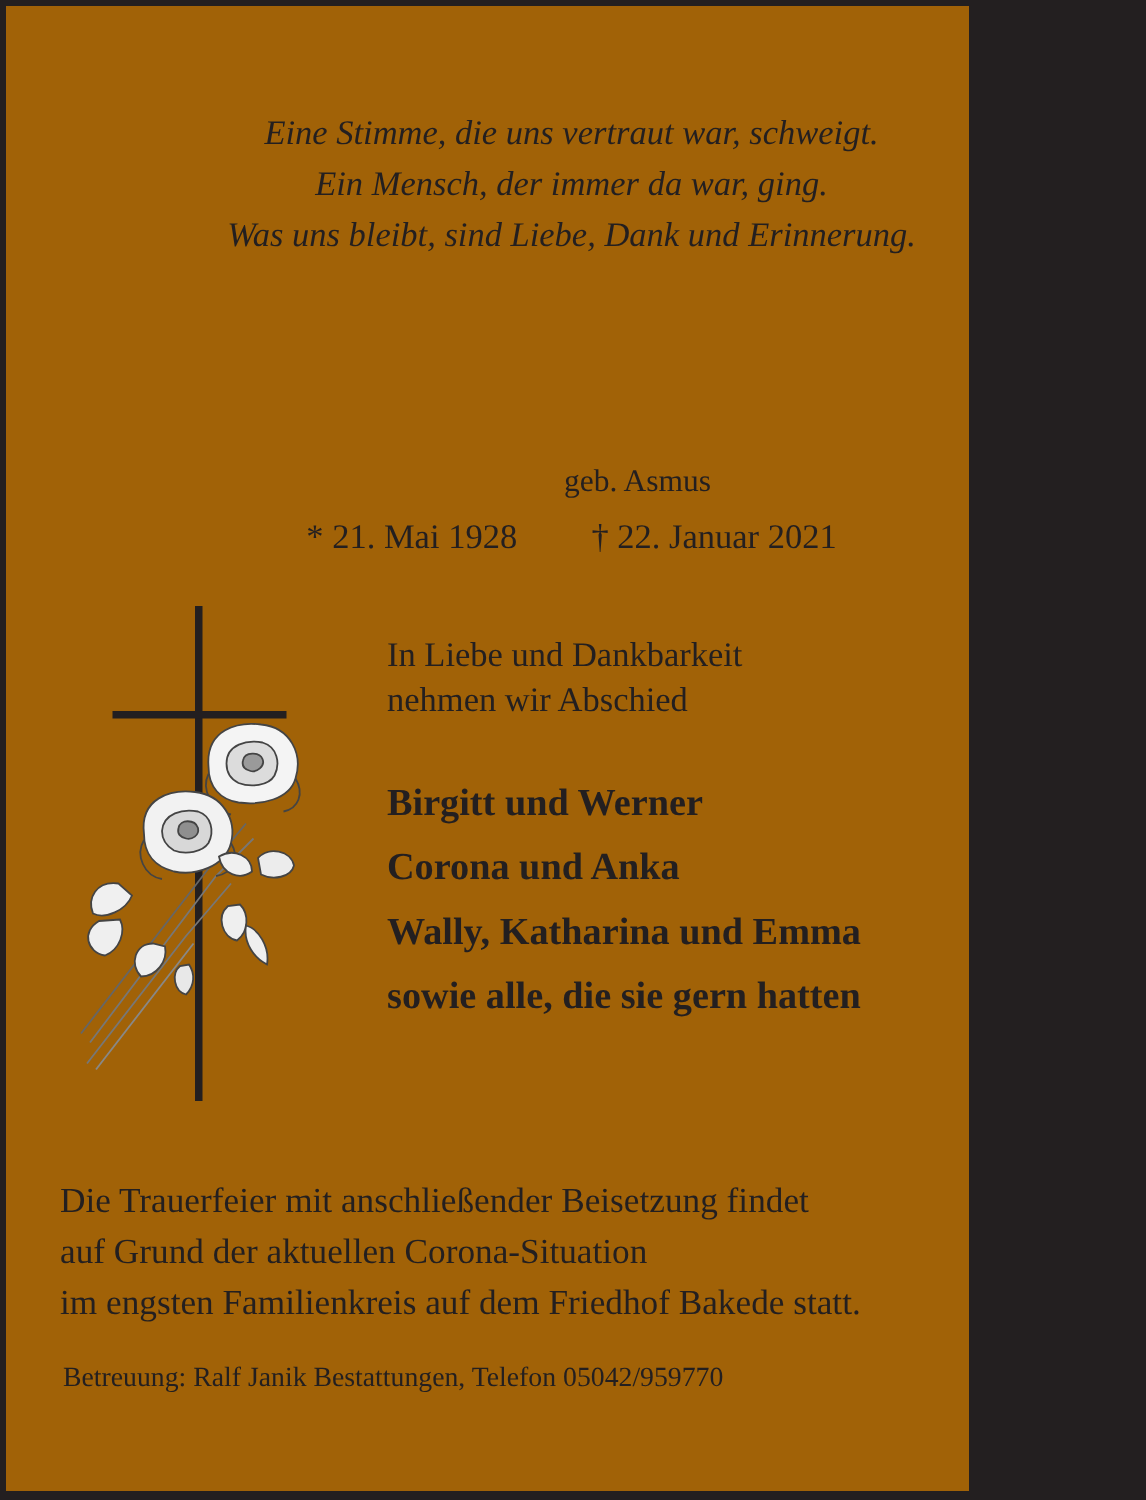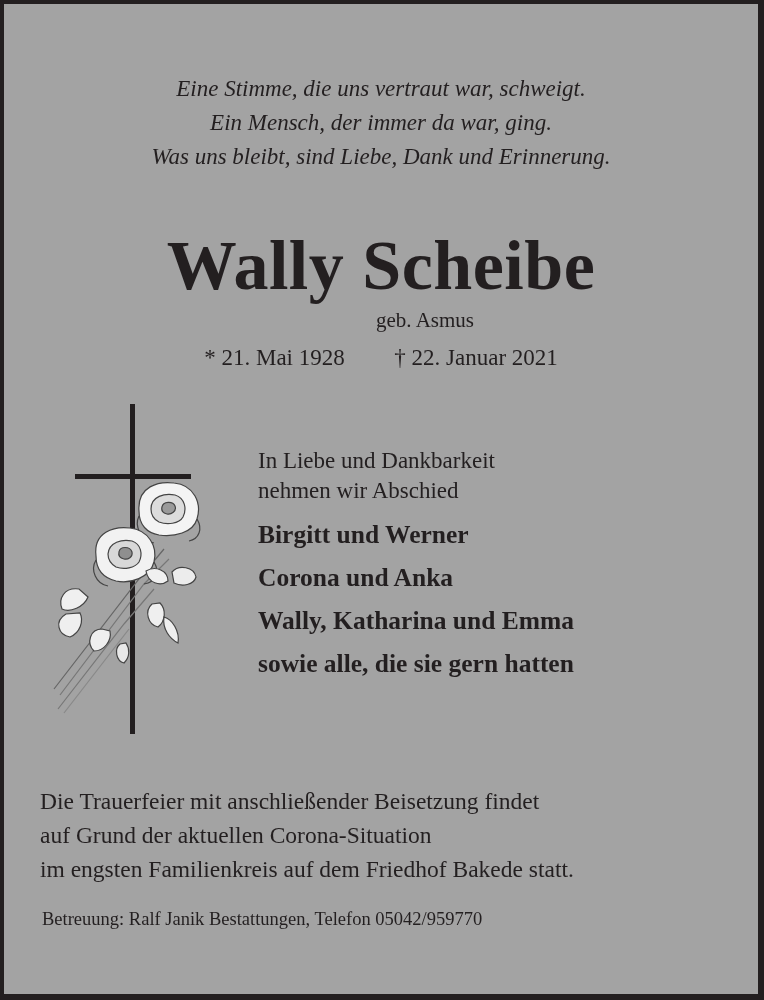--- a/index.html
+++ b/index.html
@@ -3,22 +3,22 @@
   <meta charset="utf-8">
   <style>
     html, body { margin: 0; padding: 0; }
     body {
       width: 764px; height: 1000px; position: relative; overflow: hidden;
       background: #231f20;
       font-family: "Liberation Serif", "DejaVu Serif", serif;
       color: #231f20;
     }
     .page {
-      position: absolute; left: 4px; top: 4px; width: 754px; height: 990px;
-      background: #a3a3a3;
+      position: absolute; left: 4px; top: 4px; width: 642px; height: 990px;
+      background: #a16207;
     }
     .abs { position: absolute; white-space: nowrap; }
     .center { left: 0; width: 754px; text-align: center; }
     .poem { font-style: italic; font-size: 23px; line-height: 34px; }
     .name { font-weight: bold; font-size: 70px; line-height: 70px; letter-spacing: 0.5px; }
     .maiden { font-size: 21px; margin-left: 44px; }
     .dates { font-size: 23px; }
     .dates span { display: inline-block; }
     .intro { font-size: 23px; line-height: 30px; }
     .family { font-weight: bold; font-size: 25.5px; line-height: 43px; }
@@ -31,21 +31,20 @@
 <body>
 
 <div class="page">
 
   <div class="abs center poem" style="top:68px;">
     <div>Eine Stimme, die uns vertraut war, schweigt.</div>
     <div>Ein Mensch, der immer da war, ging.</div>
     <div>Was uns bleibt, sind Liebe, Dank und Erinnerung.</div>
   </div>
 
-  <div class="abs center name" style="top:227px;">Wally Scheibe</div>
 
   <div class="abs center maiden" style="top:304px;">geb. Asmus</div>
 
   <div class="abs center dates" style="top:341px;">
     <span>* 21. Mai 1928</span>
     <span style="width:38px;"></span>
     <span>† 22. Januar 2021</span>
   </div>
 
   <div style="position:absolute; left:40px; top:395px; width:170px; height:340px;">
@@ -81,21 +80,21 @@
         <path d="M22 215 C10 222 14 236 26 238 C36 234 40 222 36 214 Z" fill="#efefef"></path>
         <path d="M58 230 C46 230 42 244 50 252 C60 252 68 242 66 232 Z" fill="#efefef"></path>
         <path d="M108 205 C100 212 104 226 114 228 C122 222 122 210 116 204 Z" fill="#efefef"></path>
         <path d="M120 218 C128 220 136 232 134 244 C126 240 118 230 120 218 Z" fill="#efefef"></path>
         <path d="M102 172 C112 166 124 172 124 182 C116 188 104 184 102 172 Z" fill="#f0f0f0"></path>
         <path d="M76 245 C70 250 72 262 80 264 C86 258 86 250 82 244 Z" fill="#e8e8e8"></path>
       </g>
     </svg>
   </div>
 
-  <div class="abs intro" style="left:254px; top:442px;">
+  <div class="abs intro" style="left:254px; top:418px;">
     <div>In Liebe und Dankbarkeit</div>
     <div>nehmen wir Abschied</div>
   </div>
 
   <div class="abs family" style="left:254px; top:509px;">
     <div>Birgitt und Werner</div>
     <div>Corona und Anka</div>
     <div>Wally, Katharina und Emma</div>
     <div>sowie alle, die sie gern hatten</div>
   </div>

